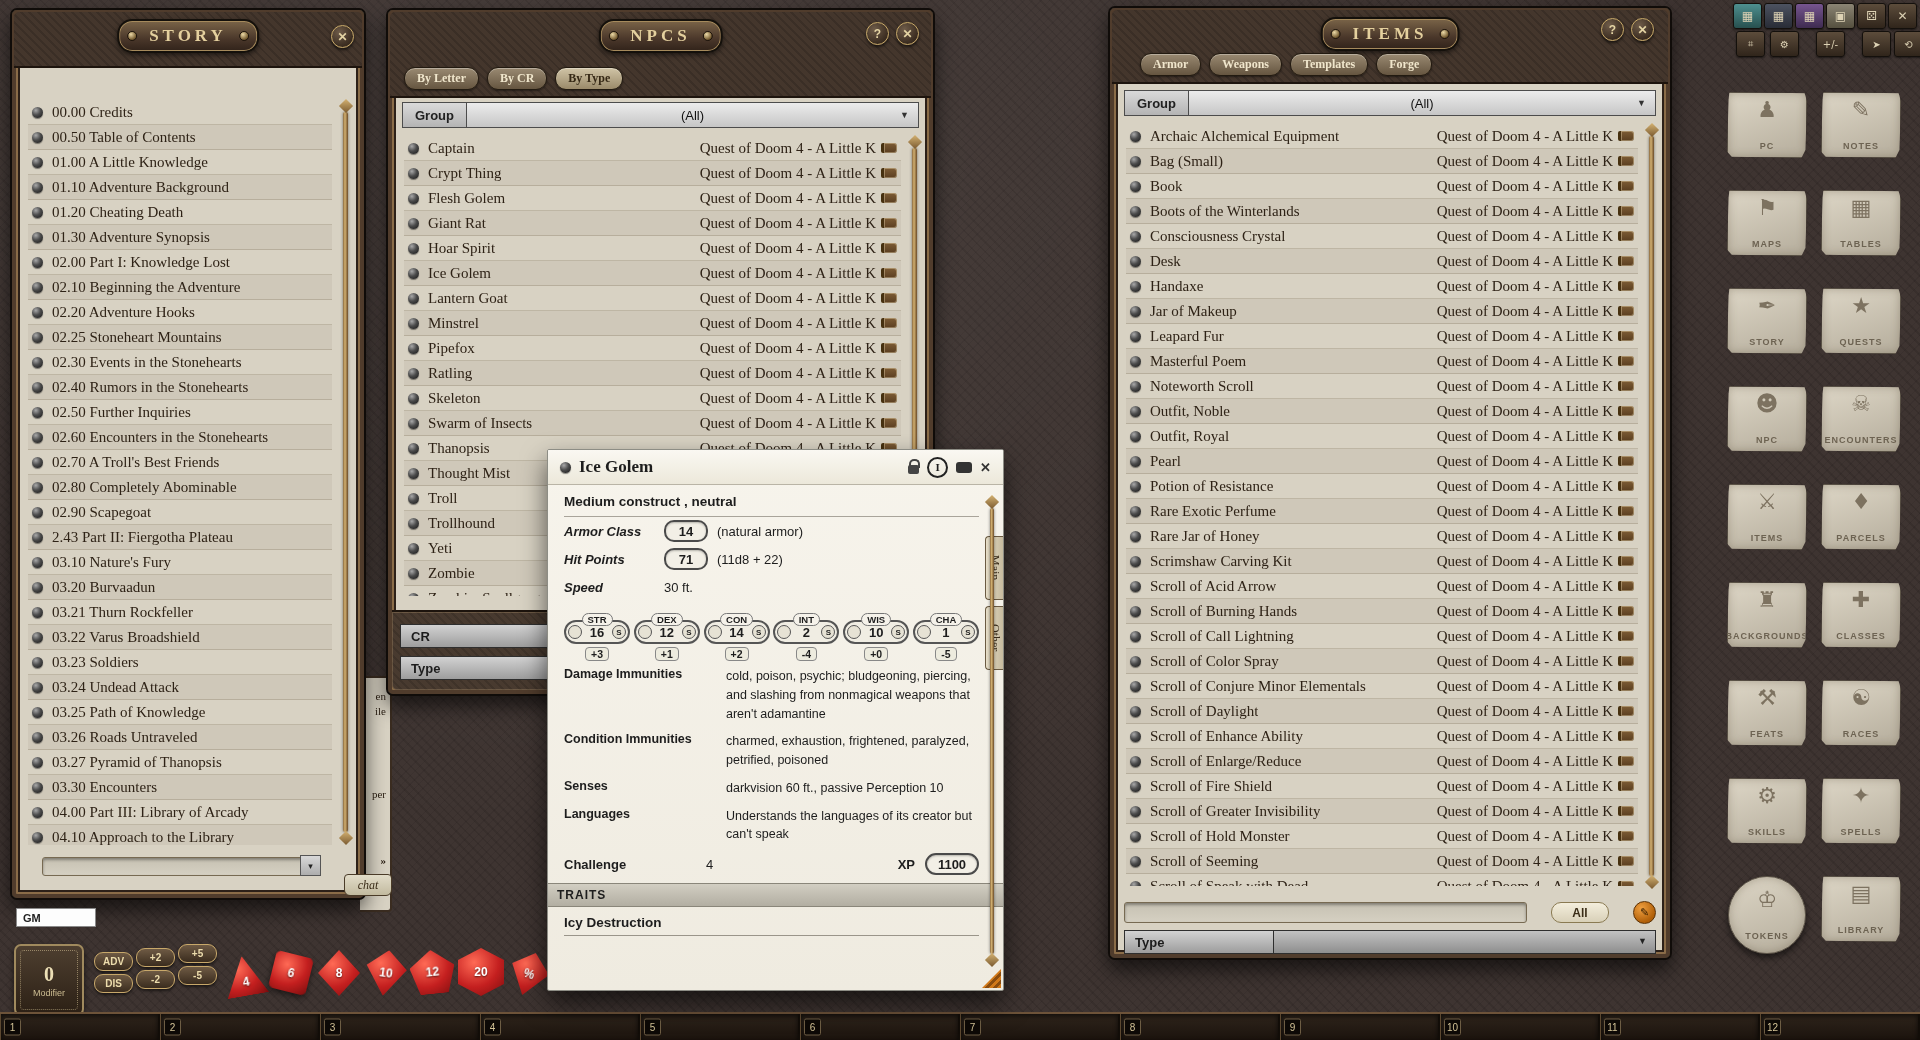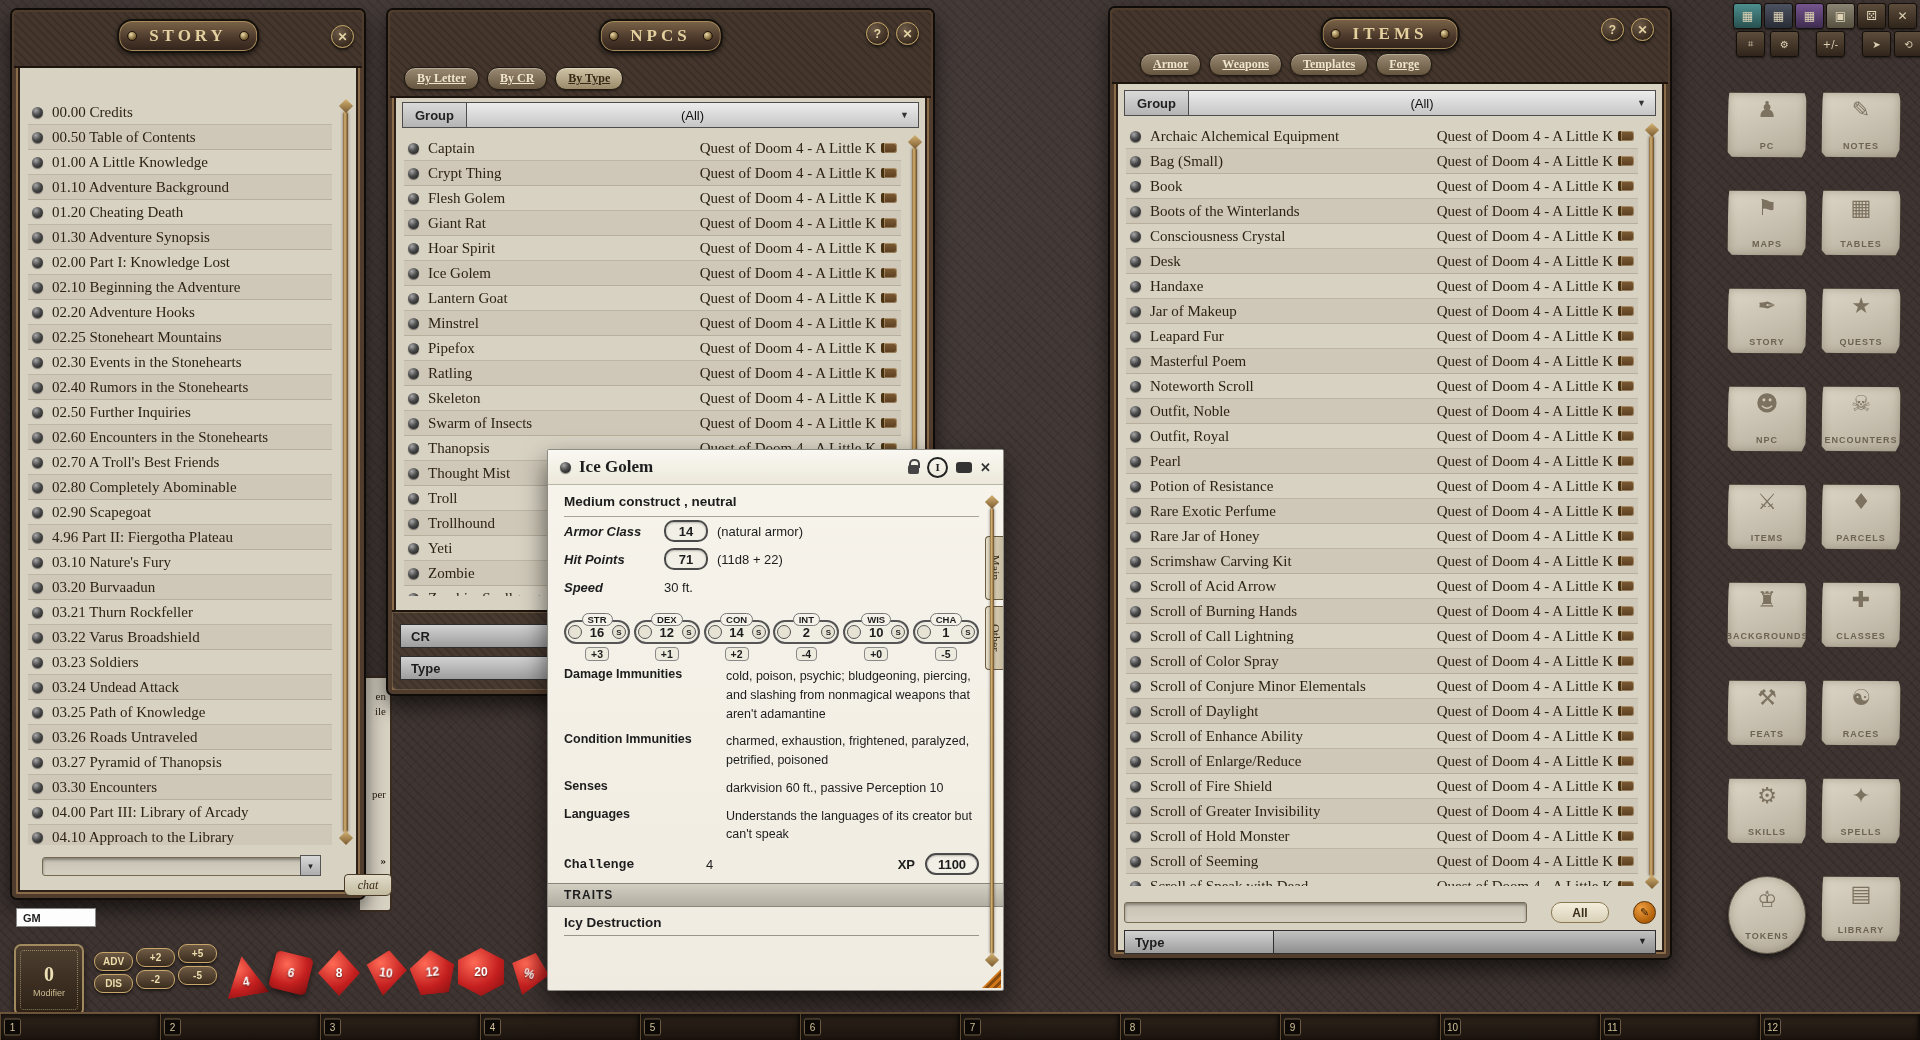--- a/index.html
+++ b/index.html
@@ -42,21 +42,21 @@
     box-shadow:inset 0 0 0 1px rgba(255,240,200,.35);}
   .rail{position:absolute;width:5px;border-radius:2px;z-index:3;
     background:linear-gradient(90deg,#8a6a40,#d2b070 40%,#6a4a28);box-shadow:0 0 3px rgba(0,0,0,.5);}
   .rail::before,.rail::after{content:"";position:absolute;left:50%;width:10px;height:10px;
     transform:translateX(-50%) rotate(45deg);background:linear-gradient(135deg,#d4b272,#7a5a30);}
   .rail::before{top:-11px}.rail::after{bottom:-11px}
   
   .tab-pill{height:21px;padding:0 12px;border-radius:11px;margin-right:8px;cursor:pointer;
     background:linear-gradient(#9a8a72,#655540);border:1px solid #221a10;
     box-shadow:inset 0 1px 0 rgba(255,255,255,.30), 0 1px 2px rgba(0,0,0,.45);
-    color:#f0e6cc;font:bold 12px "Liberation Serif",serif;display:flex;align-items:center;white-space:nowrap;text-decoration:underline;}
+    color:#f0e6cc;font:bold 12px "Liberation Serif",serif;display:flex;align-items:center;white-space:nowrap;}
   .tab-pill.selected{background:linear-gradient(#d0c4a6,#9a8a6a);color:#352815;}
   .tabs{position:absolute;display:flex;}
   .group-row{position:absolute;height:24px;display:flex;font-family:"Liberation Sans",sans-serif;}
   .group-label{background:linear-gradient(#dadada,#b4b4b4);border:1px solid #4c4c4c;height:100%;
     display:flex;align-items:center;padding:0 12px;font:bold 13px "Liberation Sans",sans-serif;color:#222;}
   .dropdown{flex:1;height:100%;background:linear-gradient(#ececec,#c6c6c6);border:1px solid #4c4c4c;border-left:none;
     display:flex;align-items:center;justify-content:center;font-size:13px;color:#111;position:relative;cursor:pointer;}
   .dropdown .arr{position:absolute;right:9px;font-size:9px;color:#333;}
   .panel-footer{position:absolute;left:4px;right:4px;bottom:4px;border-radius:0 0 5px 5px;
     background:repeating-linear-gradient(45deg, rgba(0,0,0,.12) 0 2px, transparent 2px 6px),#483a2f;
@@ -101,24 +101,24 @@
   .mini-btn{position:absolute;top:50%;transform:translateY(-50%);width:12px;height:12px;border:1px solid #555;
     border-radius:50%;background:#e6e2d4;font:bold 8px "Liberation Sans",sans-serif;
     display:flex;align-items:center;justify-content:center;cursor:pointer;}
   .mini-l{left:2px}.mini-s{right:2px}
   .ab-mod{margin-top:3px;font:bold 10.5px "Liberation Sans",sans-serif;border:1px solid #888;border-radius:4px;
     padding:0 5px;background:#edebde;}
   .sb-row{display:grid;grid-template-columns:142px 1fr;column-gap:20px;font-size:12.5px;margin-bottom:9px;}
   .sb-label{font-weight:bold;}
   .sb-value{line-height:1.5;}
   .challenge{display:flex;align-items:center;font-size:13px;margin:2px 0 8px;}
-  .challenge .lab{width:142px;font-weight:bold;font-family:Liberation Mono, monospace;}
+  .challenge .lab{width:142px;font-weight:bold;}
   .challenge .xp-lab{margin-left:auto;font-weight:bold;margin-right:10px;}
   .section-bar{margin:4px -24px 0 -16px;background:linear-gradient(#d2cec2,#b2aea2);border-top:1px solid #8a867a;
-    border-bottom:1px solid #8a867a;padding:4px 16px;font:bold 12px "Liberation Sans",sans-serif;letter-spacing:1px;}
+    border-bottom:1px solid #8a867a;padding:4px 9px;font:bold 12px "Liberation Sans",sans-serif;letter-spacing:1px;}
   .trait-name{font:bold 13.5px "Liberation Sans",sans-serif;padding:8px 0 5px;border-bottom:1px solid #9a958a;margin-bottom:7px;}
   .trait-text{font-size:12.5px;line-height:1.65;}
   .side-tab{position:absolute;right:0;width:17px;height:62px;border:1px solid #6a5a42;border-right:none;
     border-radius:4px 0 0 4px;background:linear-gradient(90deg,#e6dec8,#c6ba9e);
     writing-mode:vertical-rl;display:flex;align-items:center;justify-content:center;
     font:12px "Liberation Serif",serif;color:#3a2c1a;cursor:pointer;}
   #resize-grip{position:absolute;right:2px;bottom:2px;width:19px;height:19px;cursor:pointer;
     clip-path:polygon(100% 0,100% 100%,0 100%);
     background:repeating-linear-gradient(135deg,#d07818 0 3px,#8a4c0e 3px 6px);}
   
@@ -268,21 +268,21 @@
         <div class="list-row">
           <span class="bullet"></span>
           <span class="row-label">02.80 Completely Abominable</span>
         </div>
         <div class="list-row">
           <span class="bullet"></span>
           <span class="row-label">02.90 Scapegoat</span>
         </div>
         <div class="list-row">
           <span class="bullet"></span>
-          <span class="row-label">4.96 Part II: Fiergotha Plateau</span>
+          <span class="row-label">2.43 Part II: Fiergotha Plateau</span>
         </div>
         <div class="list-row">
           <span class="bullet"></span>
           <span class="row-label">03.10 Nature's Fury</span>
         </div>
         <div class="list-row">
           <span class="bullet"></span>
           <span class="row-label">03.20 Burvaadun</span>
         </div>
         <div class="list-row">

